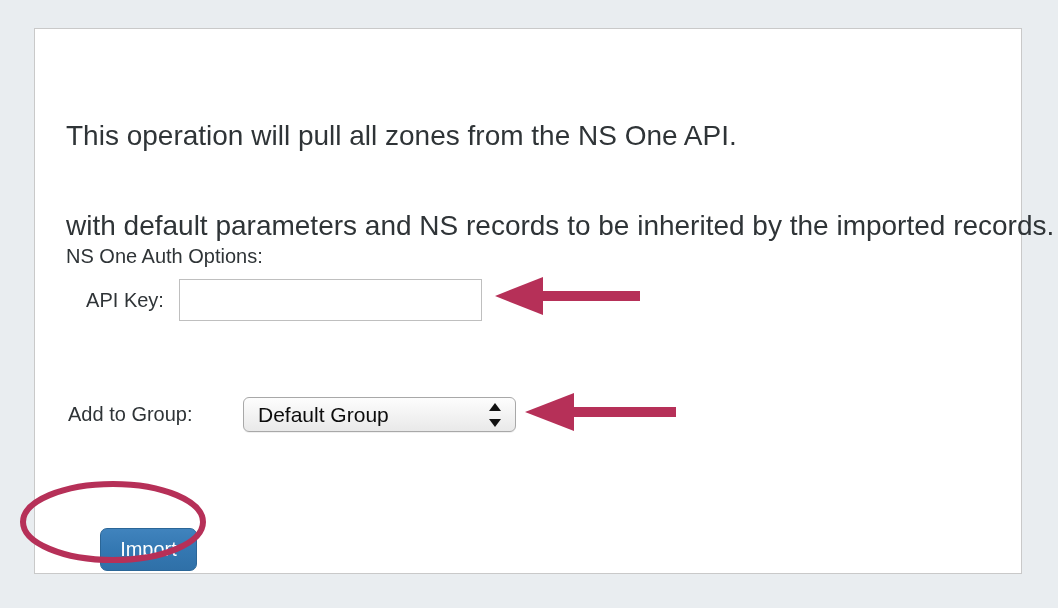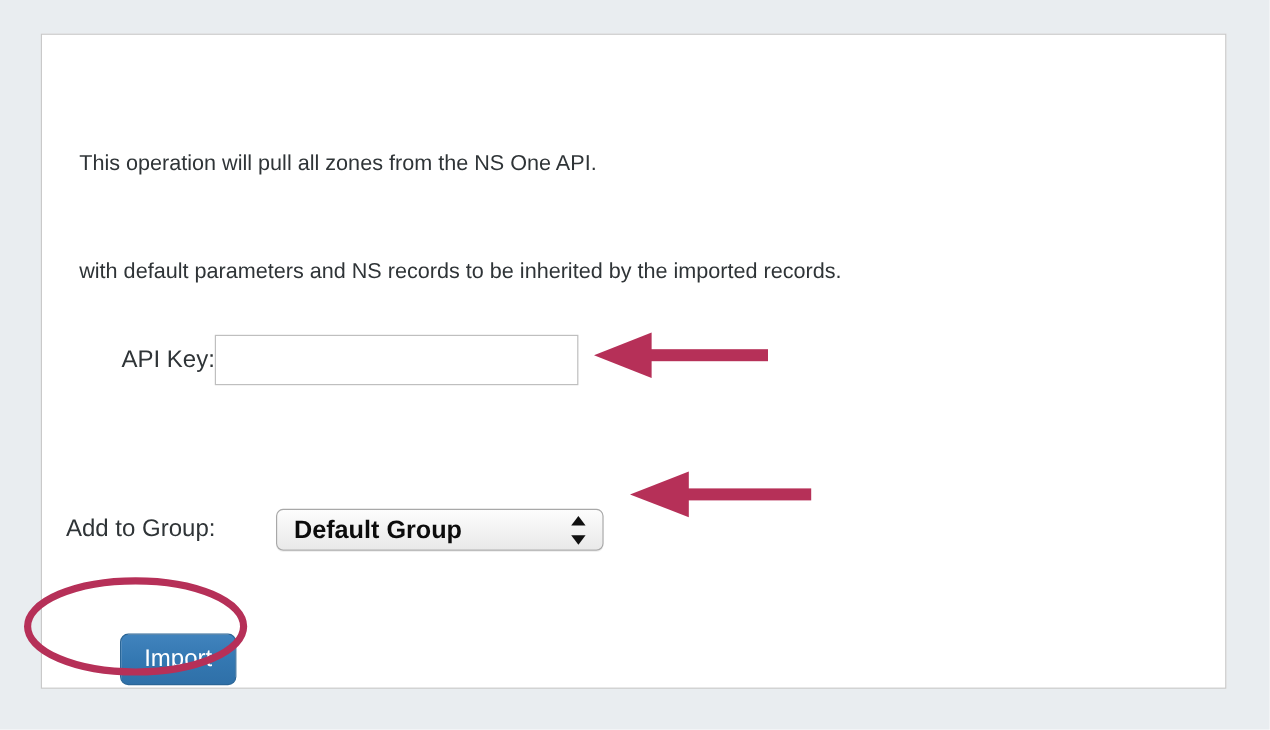--- a/index.html
+++ b/index.html
@@ -26,21 +26,21 @@
     background: #ffffff;
     border: 1px solid #c9c9c9;
     box-sizing: border-box;
   }
 
   
   .intro {
     position: absolute;
     left: 31px;
     color: #2f3437;
-    font-size: 18px;
+    font-size: 28px;
     line-height: 30px;
     white-space: pre;
   }
   #intro-block-1 { top: 32px; }
   #intro-block-2 { top: 122px; }
   .intro-line { display: block; }
 
   
   .section-heading {
     position: absolute;
@@ -52,28 +52,28 @@
   #auth-heading   { top: 214px; }
   #import-heading { top: 334px; }
 
   
   .field-row {
     position: absolute;
     display: flex;
     align-items: center;
   }
   #apikey-row { left: 31px; top: 250px; }
-  #group-row  { left: 15px; top: 368px; margin-top: 27px; }
+  #group-row  { left: 28px; top: 368px; }
 
   .field-label {
     color: #2f3437;
     font-size: 20px;
     white-space: nowrap;
   }
-  #apikey-label { width: 113px; text-align: right; padding-left: 5px; box-sizing: border-box; }
+  #apikey-label { width: 113px; text-align: center; padding-left: 5px; box-sizing: border-box; }
   #group-label  { width: 180px; text-align: left; padding-left: 5px; box-sizing: border-box; }
 
   
   .text-input {
     width: 303px;
     height: 42px;
     box-sizing: border-box;
     border: 1px solid #bfbfbf;
     background: #ffffff;
     font-family: "Liberation Sans", sans-serif;
@@ -84,21 +84,20 @@
     border-radius: 0;
     -webkit-appearance: none;
     appearance: none;
   }
 
   
   .select-wrap {
     position: relative;
     width: 273px;
     height: 35px;
-    font-weight: bold;
   }
   .select-box {
     width: 273px;
     height: 35px;
     box-sizing: border-box;
     border: 1px solid #a8a8a8;
     border-radius: 6px;
     background: linear-gradient(to bottom, #fdfdfd 0%, #f2f2f2 55%, #e9e9e9 100%);
     box-shadow: 0 1px 0 rgba(0,0,0,0.06);
     display: flex;
@@ -169,20 +168,21 @@
 <div id="panel">
 
   <div class="intro" id="intro-block-1">
     <span class="intro-line">This operation will pull all zones from the NS One API.</span>
   </div>
 
   <div class="intro" id="intro-block-2">
     <span class="intro-line">with default parameters and NS records to be inherited by the imported records.</span>
   </div>
 
+  <div class="section-heading" id="auth-heading">NS One Auth Options:</div>
 
   <div class="field-row" id="apikey-row">
     <span class="field-label" id="apikey-label">API Key:</span>
     <input class="text-input" id="apikey-input" type="text" placeholder="" style="">
   </div>
 
 
   <div class="field-row" id="group-row">
     <span class="field-label" id="group-label">Add to Group:</span>
     <div class="select-wrap">

